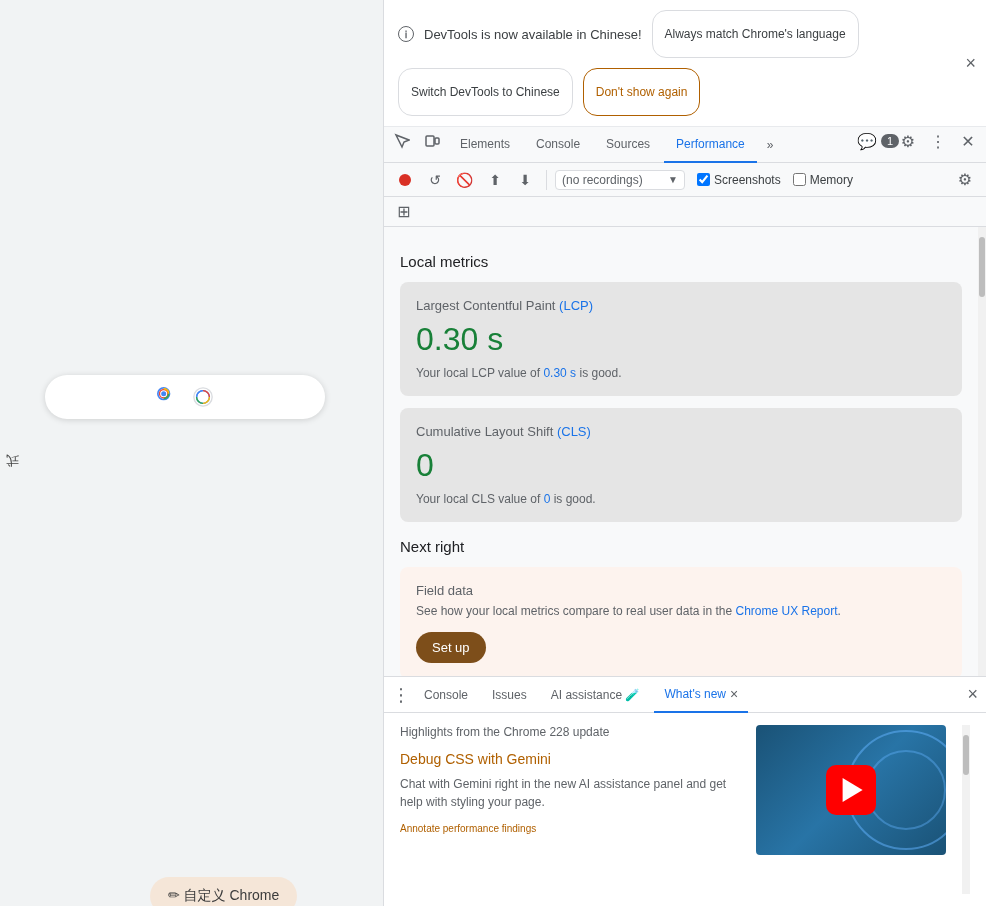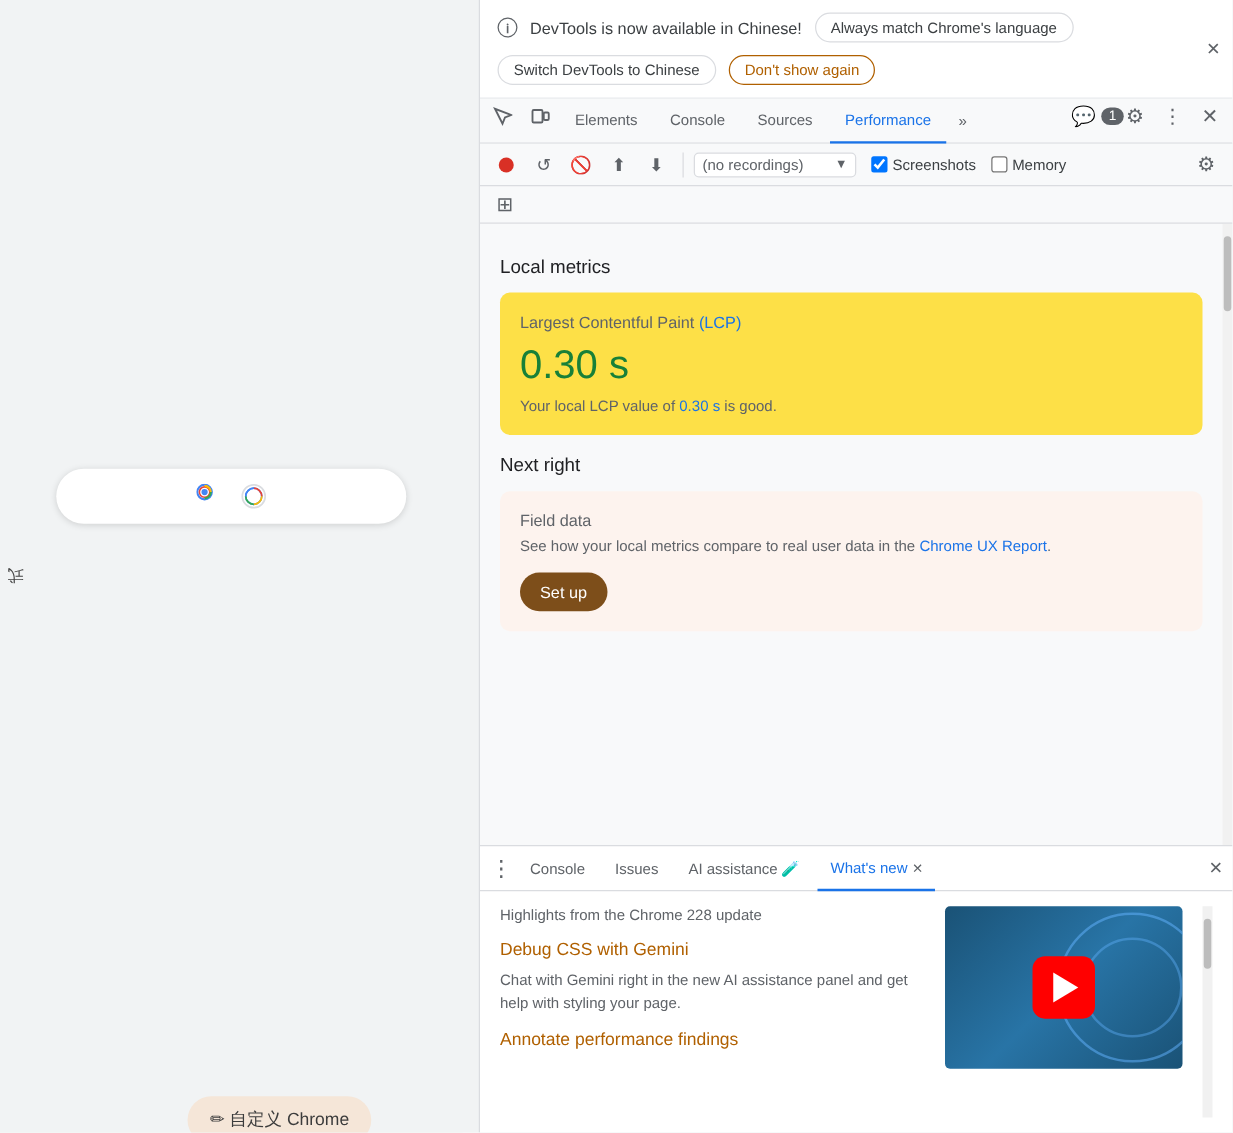--- a/index.html
+++ b/index.html
@@ -121,21 +121,21 @@
       justify-content: center;
       font-size: 10px;
       font-weight: bold;
       color: #5f6368;
     }
 
     .notif-btn {
       border: 1px solid #dadce0;
       background: white;
       border-radius: 14px;
-      padding: 4px 12px;
+      padding: 16px 12px;
       font-size: 12px;
       color: #3c4043;
       cursor: pointer;
     }
 
     .notif-btn.active {
       border-color: #b06000;
       color: #b06000;
     }
 
@@ -364,21 +364,21 @@
 
     .section-title {
       font-size: 15px;
       font-weight: 500;
       color: #202124;
       margin-bottom: 12px;
       margin-top: 10px;
     }
 
     .metric-card {
-      background: #fde047;
+      background: #e5e5e5;
       border-radius: 8px;
       padding: 16px;
       margin-bottom: 12px;
     }
 
     .metric-title {
       font-size: 13px;
       color: #5f6368;
       margin-bottom: 8px;
     }
@@ -530,21 +530,21 @@
       margin-bottom: 8px;
     }
 
     .debug-desc {
       font-size: 12px;
       color: #5f6368;
       line-height: 1.5;
     }
 
     .annotate-title {
-      font-size: 14px;
+      font-size: 10px;
       font-weight: 500;
       color: #b06000;
       margin-top: 12px;
     }
 
     .video-thumbnail {
       width: 190px;
       height: 130px;
       background: linear-gradient(135deg, #1a5276, #2874a6, #1a5276);
       border-radius: 4px;
@@ -732,20 +732,30 @@
         <div class="metric-title">
           <span>Largest Contentful Paint</span>
           <span style="color:#1a73e8;">(LCP)</span>
         </div>
         <div class="metric-value">0.30 s</div>
         <div class="metric-desc">
           <span>Your local LCP value of </span><span class="highlight">0.30 s</span><span> is good.</span>
         </div>
       </div>
 
+      <div class="metric-card">
+        <div class="metric-title">
+          <span>Cumulative Layout Shift</span>
+          <span style="color:#1a73e8;">(CLS)</span>
+        </div>
+        <div class="metric-value">0</div>
+        <div class="metric-desc">
+          <span>Your local CLS value of </span><span class="highlight">0</span><span> is good.</span>
+        </div>
+      </div>
 
       <div class="next-steps-title">Next right</div>
 
       <div class="field-data-card">
         <div class="field-data-title">Field data</div>
         <div class="field-data-desc">
           <span>See how your local metrics compare to real user data in the </span><a href="#">Chrome UX Report</a><span>.</span>
         </div>
         <button class="setup-btn">Set up</button>
       </div>

